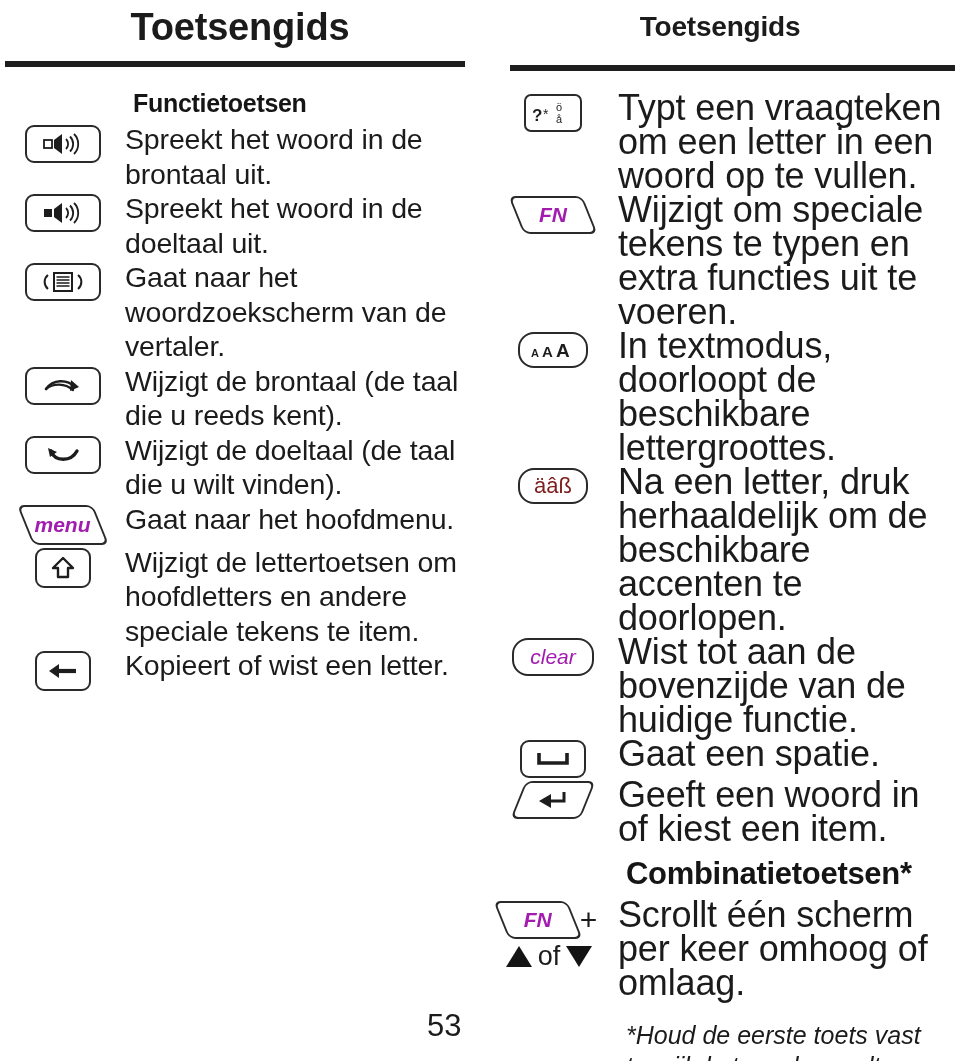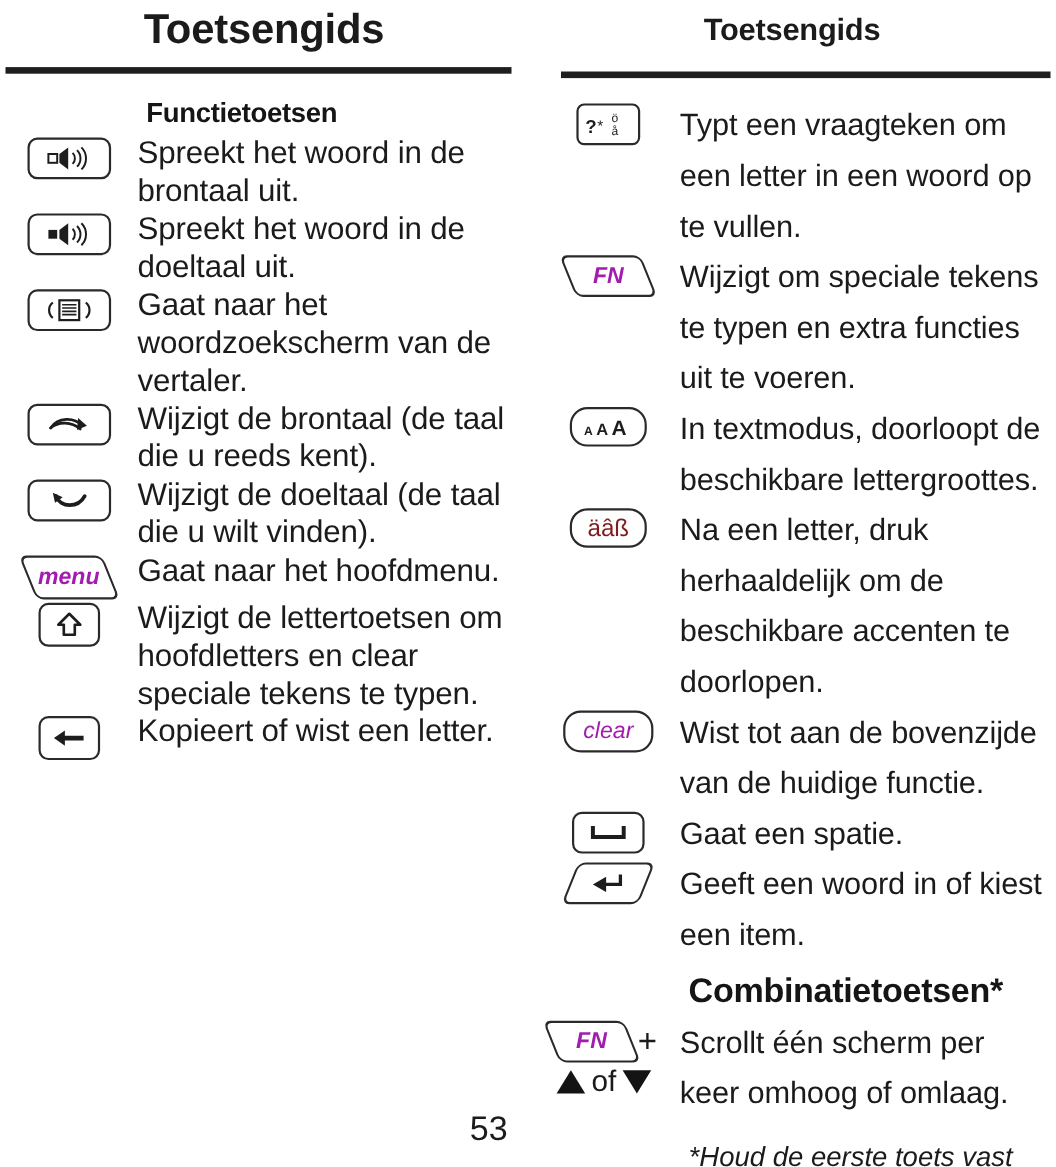--- a/index.html
+++ b/index.html
@@ -86,21 +86,21 @@
   .col-right .keycell { width: 138px; padding-left: 8px; box-sizing: border-box; }
 
   .desc {
     flex: 1 1 auto;
     font-size: 28.5px;
     line-height: 34.5px;
     color: #1b1b1b;
     letter-spacing: -0.15px;
     padding-right: 6px;
   }
-  .col-right .desc { font-size: 28px; line-height: 46px; }
+  .col-right .desc { font-size: 36px; line-height: 34px; }
 
   
   .key {
     display: inline-flex;
     align-items: center;
     justify-content: center;
     border: 2.4px solid #2a2a2a;
     box-sizing: border-box;
     background: #fff;
   }
@@ -292,21 +292,21 @@
       </div>
 
       <div class="row">
         <div class="keycell">
           <div class="key key-rect" style="width:56px;height:40px;">
             <svg width="26" height="26" viewBox="0 0 26 26" aria-hidden="true">
               <path d="M13 3 L23 13 L18 13 L18 22 L8 22 L8 13 L3 13 Z" fill="none" stroke="#1d1d1d" stroke-width="2.4" stroke-linejoin="round"></path>
             </svg>
           </div>
         </div>
-        <div class="desc">Wijzigt de lettertoetsen om hoofdletters en clear speciale tekens te typen.</div>
+        <div class="desc">Wijzigt de lettertoetsen om hoofdletters en andere speciale tekens te item.</div>
       </div>
 
       <div class="row">
         <div class="keycell">
           <div class="key key-rect" style="width:56px;height:40px;">
             <svg width="34" height="22" viewBox="0 0 34 22" aria-hidden="true">
               <path d="M9 11 L30 11" stroke="#1d1d1d" stroke-width="4.2" stroke-linecap="butt"></path>
               <path d="M3 11 L13 4 L13 18 Z" fill="#1d1d1d"></path>
             </svg>
           </div>

